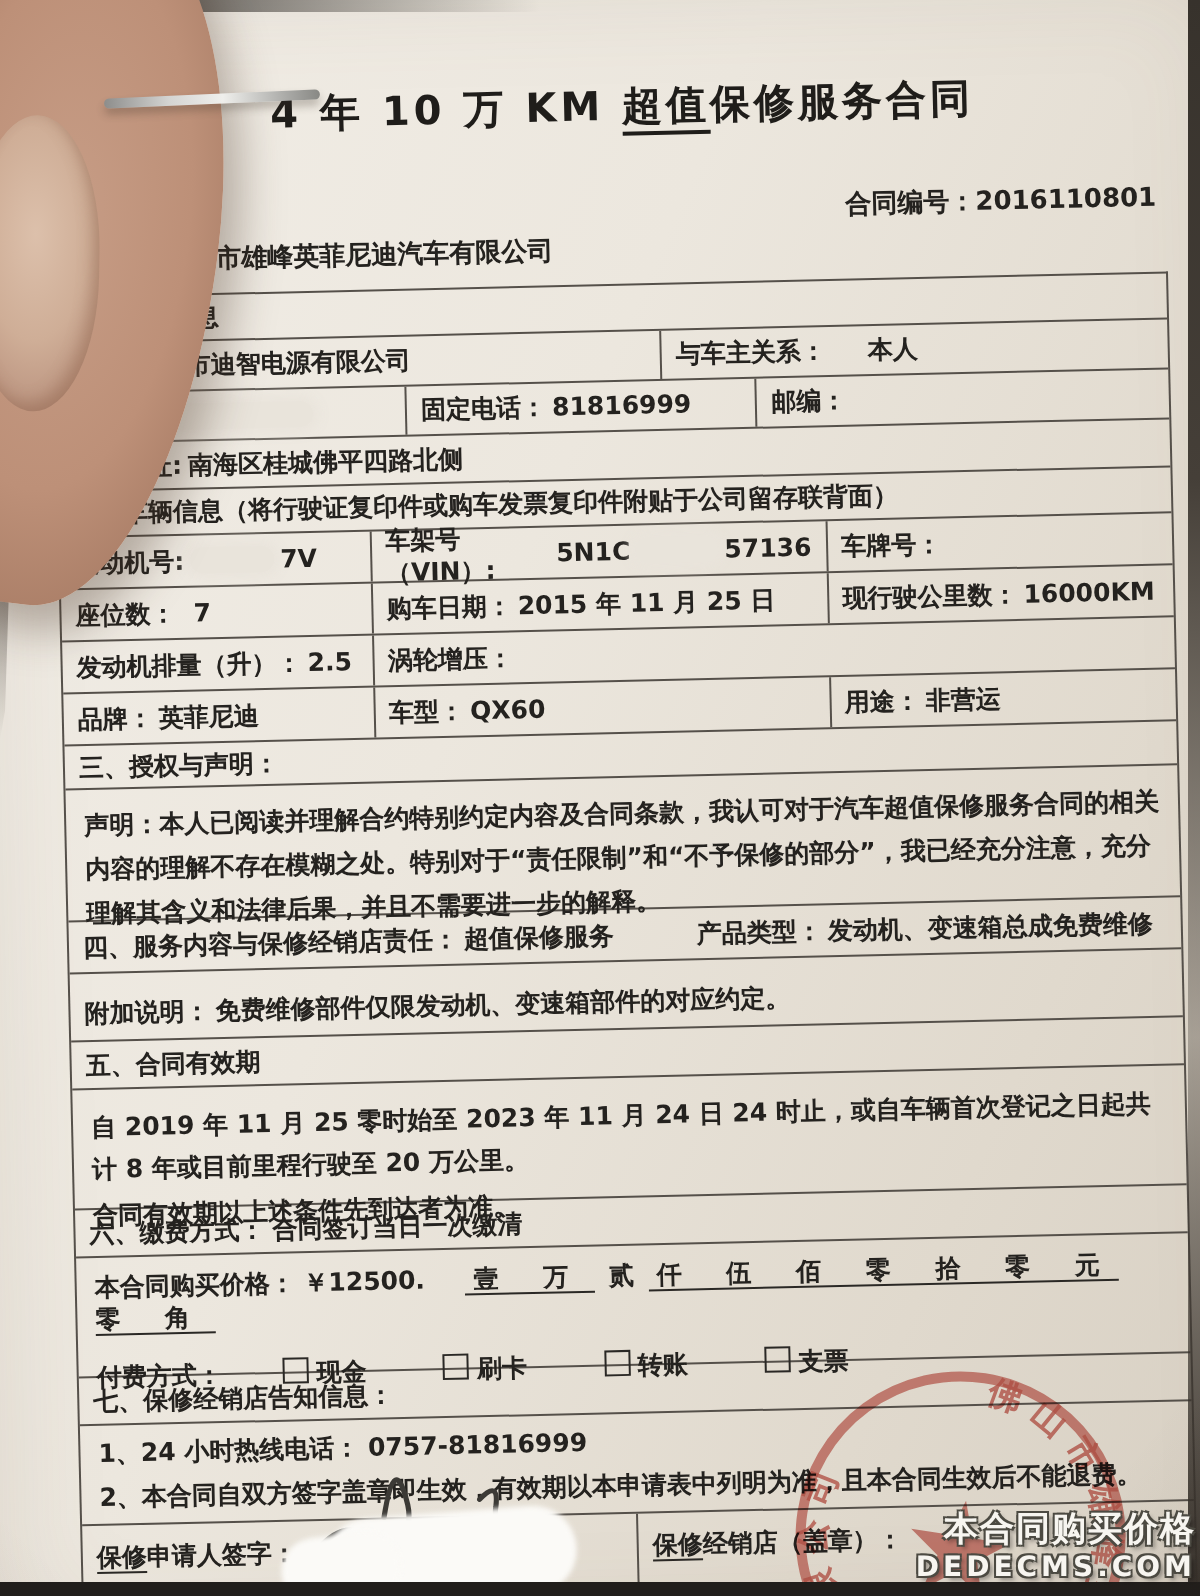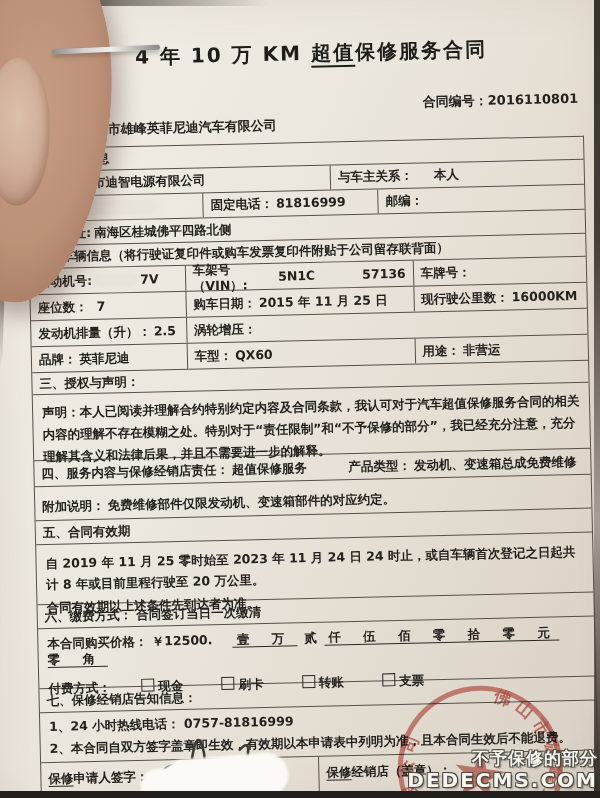--- a/index.html
+++ b/index.html
@@ -85,21 +85,21 @@
     box-shadow:0 3px 4px rgba(60,50,40,.3);
   }
   .vignette{position:absolute;inset:0;pointer-events:none;
     background:radial-gradient(125% 120% at 45% 40%,rgba(0,0,0,0) 58%,rgba(40,32,25,.22) 100%);}
 
   
   .watermark{position:absolute;right:2px;bottom:6px;text-align:right;line-height:1.15;
     font-weight:700;color:#f7f5f0;
     text-shadow:-1px -1px 0 #4c4a42,1px -1px 0 #4c4a42,-1px 1px 0 #4c4a42,1px 1px 0 #4c4a42,2px 2px 2px rgba(0,0,0,.35);}
   .wm1{font-size:17px;letter-spacing:1px;}
-  .wm2{font-size:20px;letter-spacing:2px;}
+  .wm2{font-size:14px;letter-spacing:2px;}
 </style>
 </head>
 <body>
 
 <div class="photo">
 
   <div class="paper">
 
     <div class="title">
       <span>4 年 10 万 KM </span><span class="u">超值</span><span>保修服务合同</span>
@@ -306,16 +306,16 @@
   <div class="edge-top"></div>
 
   <div class="finger">
     <div class="nail"></div>
   </div>
   <div class="pin"></div>
 
   <div class="vignette"></div>
 
   <div class="watermark">
-    <div class="wm1">不予保修的部分</div>
+    <div class="wm1">本合同购买价格</div>
     <div class="wm2">DEDECMS.COM</div>
   </div>
 </div>
 
 </body></html>

